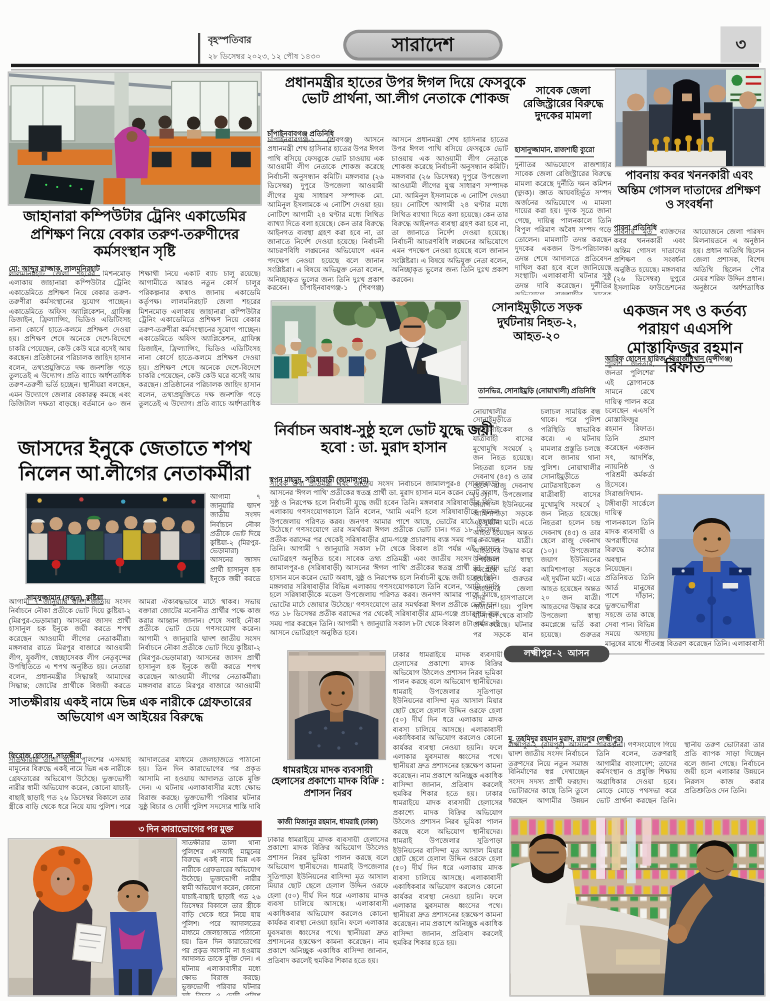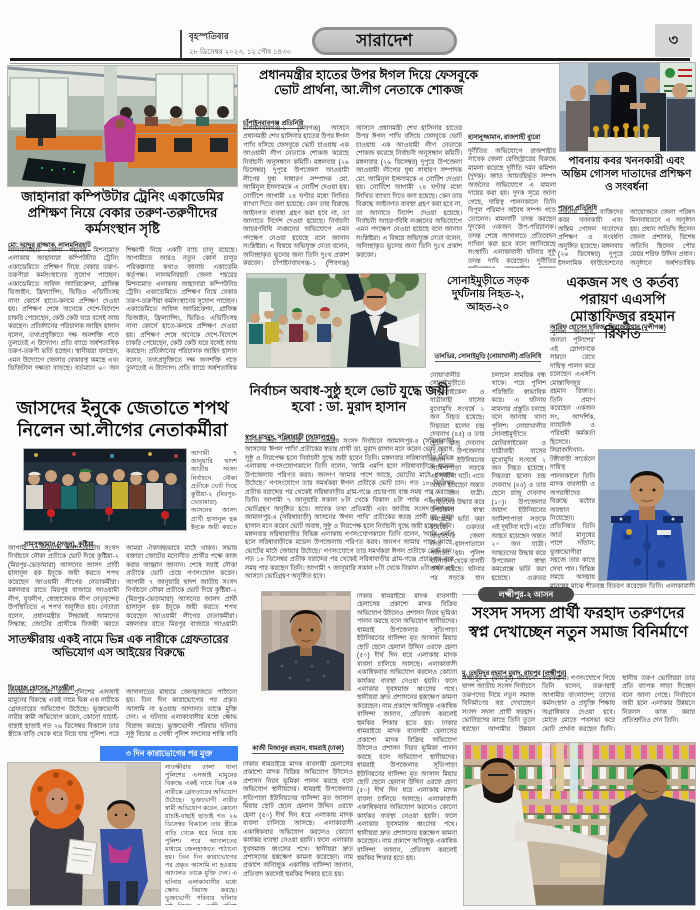--- a/index.html
+++ b/index.html
@@ -41,21 +41,21 @@
              border-bottom:1px solid #555; display:inline-block; padding-bottom:1px; line-height:1.25;}
   .body-text { font-size:6.4px; line-height:1.32; text-align:justify;
                color:#262626; overflow:hidden; height:100%; }
   .cols2 { column-count:2; column-gap:7px; }
   .cols3 { column-count:3; column-gap:7px; }
   .tag-pill {
     background:#4a4a4a; color:#fff; border-radius:9px;
     font-size:8px; font-weight:700; text-align:center; line-height:15px; height:15px;
   }
   .caption-box {
-    background:#3b82f6; color:#fff; font-size:8px; font-weight:700;
+    background:#7f1d1d; color:#fff; font-size:8px; font-weight:700;
     text-align:center; line-height:15px; height:15px;
   }
   .photo-frame { outline:1px solid #b5b5b5; }
 
   
   .p-logo      { left:25px; top:20px; }
   .p-datebar   { left:180px; top:30px; }
   .p-pill      { left:312px; top:27px; }
   .p-pagenum   { left:655px; top:24px; }
   .p-rulethick { left:10px; top:58px; width:680px; height:3px; }
@@ -104,21 +104,21 @@
 
   .p-h9        { left:430px; top:274px; width:116px; font-size:10.5px; }
   .p-by9       { left:430px; top:344px; width:116px; text-align:center; }
   .p-body9     { left:430px; top:371px; width:116px; height:216px; }
   .p-h10       { left:550px; top:274px; width:145px; font-size:14px; }
   .p-by10      { left:550px; top:315px; }
   .p-body10    { left:550px; top:328px; width:145px; height:260px; }
   .float-police{ float:right; width:96px; height:130px; margin:122px 0 0 4px; }
 
   .p-row3line  { left:462px; top:594px; width:233px; height:1px; background:#aaa; }
-  .p-tag11     { left:478px; top:587px; width:96px; }
+  .p-tag11     { left:458px; top:587px; width:96px;font-family:Liberation Mono, monospace; }
   .p-h11       { left:462px; top:604px; width:233px; font-size:15.5px; }
   .p-by11      { left:462px; top:661px; }
   .p-body11    { left:462px; top:674px; width:233px; height:66px; }
   .p-photo8    { left:464px; top:743px; width:231px; height:162px; }
 </style>
 </head>
 <body>
 
 <div id="page">
 
@@ -361,28 +361,30 @@
           <circle cx="62" cy="84" r="1.5"></circle>
         </g>
       <rect x="38" y="52" width="12" height="12" fill="#9a6c46"></rect>
       <ellipse cx="44" cy="38" rx="15" ry="18" fill="#ad7a52"></ellipse>
       <path d="M28 32 a16 14 0 0 1 32 0 l-2 -4 a15 10 0 0 0 -28 0 z" fill="#141008"></path>
       <circle cx="38" cy="38" r="1.5" fill="#221"></circle>
         <circle cx="50" cy="38" r="1.5" fill="#221"></circle>
       <path d="M39 48 q5 3 10 0" stroke="#6a4428" fill="none"></path>
     </svg>
   </div>
+  <h2 class="abs headline p-h6">ধামরাইয়ে মাদক ব্যবসায়ী হেলাসের প্রকাশ্যে মাদক বিক্রি : প্রশাসন নিরব</h2>
   <div class="abs p-by6"><span class="byline">কাজী মিজানুর রহমান, ধামরাই (ঢাকা)</span></div>
   <div class="abs p-body6l">
       <div class="body-text">ঢাকার ধামরাইয়ে মাদক ব্যবসায়ী হেলাসের প্রকাশ্যে মাদক বিক্রির অভিযোগ উঠলেও প্রশাসন নিরব ভূমিকা পালন করছে বলে অভিযোগ স্থানীয়দের। ধামরাই উপজেলার সূতিপাড়া ইউনিয়নের বাসিন্দা মৃত আসাল মিয়ার ছোট ছেলে হেলাল উদ্দিন ওরফে হেলা (৫০) দীর্ঘ দিন ধরে এলাকায় মাদক ব্যবসা চালিয়ে আসছে। এলাকাবাসী একাধিকবার অভিযোগ করলেও কোনো কার্যকর ব্যবস্থা নেওয়া হয়নি। ফলে এলাকার যুবসমাজ ধ্বংসের পথে। স্থানীয়রা দ্রুত প্রশাসনের হস্তক্ষেপ কামনা করেছেন। নাম প্রকাশে অনিচ্ছুক একাধিক বাসিন্দা জানান, প্রতিবাদ করলেই হুমকির শিকার হতে হয়।</div>
     </div>
   <div class="abs p-body6r">
       <div class="body-text">ঢাকার ধামরাইয়ে মাদক ব্যবসায়ী হেলাসের প্রকাশ্যে মাদক বিক্রির অভিযোগ উঠলেও প্রশাসন নিরব ভূমিকা পালন করছে বলে অভিযোগ স্থানীয়দের। ধামরাই উপজেলার সূতিপাড়া ইউনিয়নের বাসিন্দা মৃত আসাল মিয়ার ছোট ছেলে হেলাল উদ্দিন ওরফে হেলা (৫০) দীর্ঘ দিন ধরে এলাকায় মাদক ব্যবসা চালিয়ে আসছে। এলাকাবাসী একাধিকবার অভিযোগ করলেও কোনো কার্যকর ব্যবস্থা নেওয়া হয়নি। ফলে এলাকার যুবসমাজ ধ্বংসের পথে। স্থানীয়রা দ্রুত প্রশাসনের হস্তক্ষেপ কামনা করেছেন। নাম প্রকাশে অনিচ্ছুক একাধিক বাসিন্দা জানান, প্রতিবাদ করলেই হুমকির শিকার হতে হয়। ঢাকার ধামরাইয়ে মাদক ব্যবসায়ী হেলাসের প্রকাশ্যে মাদক বিক্রির অভিযোগ উঠলেও প্রশাসন নিরব ভূমিকা পালন করছে বলে অভিযোগ স্থানীয়দের। ধামরাই উপজেলার সূতিপাড়া ইউনিয়নের বাসিন্দা মৃত আসাল মিয়ার ছোট ছেলে হেলাল উদ্দিন ওরফে হেলা (৫০) দীর্ঘ দিন ধরে এলাকায় মাদক ব্যবসা চালিয়ে আসছে। এলাকাবাসী একাধিকবার অভিযোগ করলেও কোনো কার্যকর ব্যবস্থা নেওয়া হয়নি। ফলে এলাকার যুবসমাজ ধ্বংসের পথে। স্থানীয়রা দ্রুত প্রশাসনের হস্তক্ষেপ কামনা করেছেন। নাম প্রকাশে অনিচ্ছুক একাধিক বাসিন্দা জানান, প্রতিবাদ করলেই হুমকির শিকার হতে হয়।</div>
     </div>
 
+  <h2 class="abs headline p-h7">সাবেক জেলা রেজিস্ট্রারের বিরুদ্ধে দুদকের মামলা</h2>
   <div class="abs p-by7"><span class="byline">হাসানুজ্জামান, রাজশাহী ব্যুরো</span></div>
   <div class="abs p-body7">
       <div class="body-text">দুর্নীতির অভিযোগে রাজশাহীর সাবেক জেলা রেজিস্ট্রারের বিরুদ্ধে মামলা করেছে দুর্নীতি দমন কমিশন (দুদক)। জ্ঞাত আয়বহির্ভূত সম্পদ অর্জনের অভিযোগে এ মামলা দায়ের করা হয়। দুদক সূত্রে জানা গেছে, দায়িত্ব পালনকালে তিনি বিপুল পরিমাণ অবৈধ সম্পদ গড়ে তোলেন। মামলাটি তদন্ত করছেন দুদকের একজন উপ-পরিচালক। তদন্ত শেষে আদালতে প্রতিবেদন দাখিল করা হবে বলে জানিয়েছে সংস্থাটি। এলাকাবাসী ঘটনার সুষ্ঠু তদন্ত দাবি করেছেন। দুর্নীতির অভিযোগে রাজশাহীর সাবেক জেলা রেজিস্ট্রারের বিরুদ্ধে মামলা করেছে দুর্নীতি দমন কমিশন (দুদক)। জ্ঞাত আয়বহির্ভূত সম্পদ অর্জনের অভিযোগে এ মামলা দায়ের করা হয়। দুদক সূত্রে জানা গেছে, দায়িত্ব পালনকালে তিনি বিপুল পরিমাণ অবৈধ সম্পদ গড়ে তোলেন। মামলাটি তদন্ত করছেন দুদকের একজন উপ-পরিচালক। তদন্ত শেষে আদালতে প্রতিবেদন দাখিল করা হবে বলে জানিয়েছে সংস্থাটি। এলাকাবাসী ঘটনার সুষ্ঠু তদন্ত দাবি করেছেন।</div>
     </div>
 
   <div class="abs p-photo6 photo-frame">
     <svg viewBox="0 0 135 88" preserveAspectRatio="none" aria-hidden="true">
       <rect width="135" height="88" fill="#8fa0b0"></rect>
       <rect x="0" width="28" height="48" fill="#bcc8d2"></rect>
       <rect x="100" width="35" height="34" fill="#dce8dc"></rect>
@@ -461,21 +463,20 @@
             <circle cx="55" cy="40" r="1.6" fill="#221"></circle>
           <path d="M42 50 q6 3 12 0" stroke="#7a5030" fill="none"></path>
         </svg>
       </span>
       <span>'পুলিশ জনতার, জনতা পুলিশের' এই স্লোগানকে সামনে রেখে দায়িত্ব পালন করে চলেছেন এএসপি মোস্তাফিজুর রহমান রিফাত। তিনি প্রমাণ করেছেন একজন সৎ, আদর্শিক, ন্যায়নিষ্ঠ ও পরিশ্রমী কর্মকর্তা হিসেবে। সিরাজদিখান-টঙ্গীবাড়ী সার্কেলে দায়িত্ব পালনকালে তিনি মাদক ব্যবসায়ী ও অপরাধীদের বিরুদ্ধে কঠোর অবস্থান নিয়েছেন। প্রতিনিয়ত তিনি আর্ত মানুষের পাশে দাঁড়ান; ভুক্তভোগীরা সহজে তার কাছে সেবা পান। বিভিন্ন সময়ে অসহায় মানুষের মাঝে শীতবস্ত্র বিতরণ করেছেন তিনি। এলাকাবাসী বলেন, এমন কর্মকর্তাই সমাজের প্রকৃত বন্ধু। তার নেতৃত্বে সার্কেলের আইনশৃঙ্খলা পরিস্থিতির ব্যাপক উন্নতি হয়েছে। জেলার পুলিশ সুপারও তার কর্মদক্ষতার প্রশংসা করেছেন। 'পুলিশ জনতার, জনতা পুলিশের' এই স্লোগানকে সামনে রেখে দায়িত্ব পালন করে চলেছেন এএসপি মোস্তাফিজুর রহমান রিফাত। তিনি প্রমাণ করেছেন একজন সৎ, আদর্শিক, ন্যায়নিষ্ঠ ও পরিশ্রমী কর্মকর্তা হিসেবে। সিরাজদিখান-টঙ্গীবাড়ী সার্কেলে দায়িত্ব পালনকালে তিনি মাদক ব্যবসায়ী ও অপরাধীদের বিরুদ্ধে কঠোর অবস্থান নিয়েছেন। প্রতিনিয়ত তিনি আর্ত মানুষের পাশে দাঁড়ান; ভুক্তভোগীরা সহজে তার কাছে সেবা পান। বিভিন্ন সময়ে অসহায় মানুষের মাঝে শীতবস্ত্র বিতরণ করেছেন তিনি। এলাকাবাসী বলেন, এমন কর্মকর্তাই সমাজের প্রকৃত বন্ধু। তার নেতৃত্বে সার্কেলের আইনশৃঙ্খলা পরিস্থিতির ব্যাপক উন্নতি হয়েছে। জেলার পুলিশ সুপারও তার কর্মদক্ষতার প্রশংসা করেছেন।</span>
     </div>
   </div>
 
   <div class="abs p-row3line"></div>
   <div class="abs p-tag11 tag-pill">লক্ষ্মীপুর-২ আসন</div>
-  <h2 class="abs headline p-h11">সংসদ সদস্য প্রার্থী ফরহাদ তরুণদের স্বপ্ন দেখাচ্ছেন নতুন সমাজ বিনির্মাণে</h2>
   <div class="abs p-by11"><span class="byline">মু. তহমিদুর রহমান মুরাদ, রায়পুর (লক্ষ্মীপুর)</span></div>
   <div class="abs p-body11">
       <div class="body-text cols3">লক্ষ্মীপুর-২ (রায়পুর) আসনে দ্বাদশ জাতীয় সংসদ নির্বাচনে তরুণদের নিয়ে নতুন সমাজ বিনির্মাণের স্বপ্ন দেখাচ্ছেন সংসদ সদস্য প্রার্থী ফরহাদ। ভোটারদের কাছে তিনি তুলে ধরছেন আগামীর উন্নয়ন পরিকল্পনা। গণসংযোগে গিয়ে তিনি বলেন, তরুণরাই আগামীর বাংলাদেশ; তাদের কর্মসংস্থান ও প্রযুক্তি শিক্ষায় অগ্রাধিকার দেওয়া হবে। মোড়ে মোড়ে পথসভা করে ভোট প্রার্থনা করছেন তিনি। স্থানীয় তরুণ ভোটাররা তার প্রতি ব্যাপক সাড়া দিচ্ছেন বলে জানা গেছে। নির্বাচনে জয়ী হলে এলাকার উন্নয়নে নিরলস কাজ করার প্রতিশ্রুতিও দেন তিনি।</div>
     </div>
 
   <div class="abs p-photo8 photo-frame">
     <svg viewBox="0 0 231 162" preserveAspectRatio="none" aria-hidden="true">
       <defs>
         <pattern id="pk1" width="16" height="20" patternUnits="userSpaceOnUse">
           <rect width="16" height="20" fill="#cbb89e"></rect>

